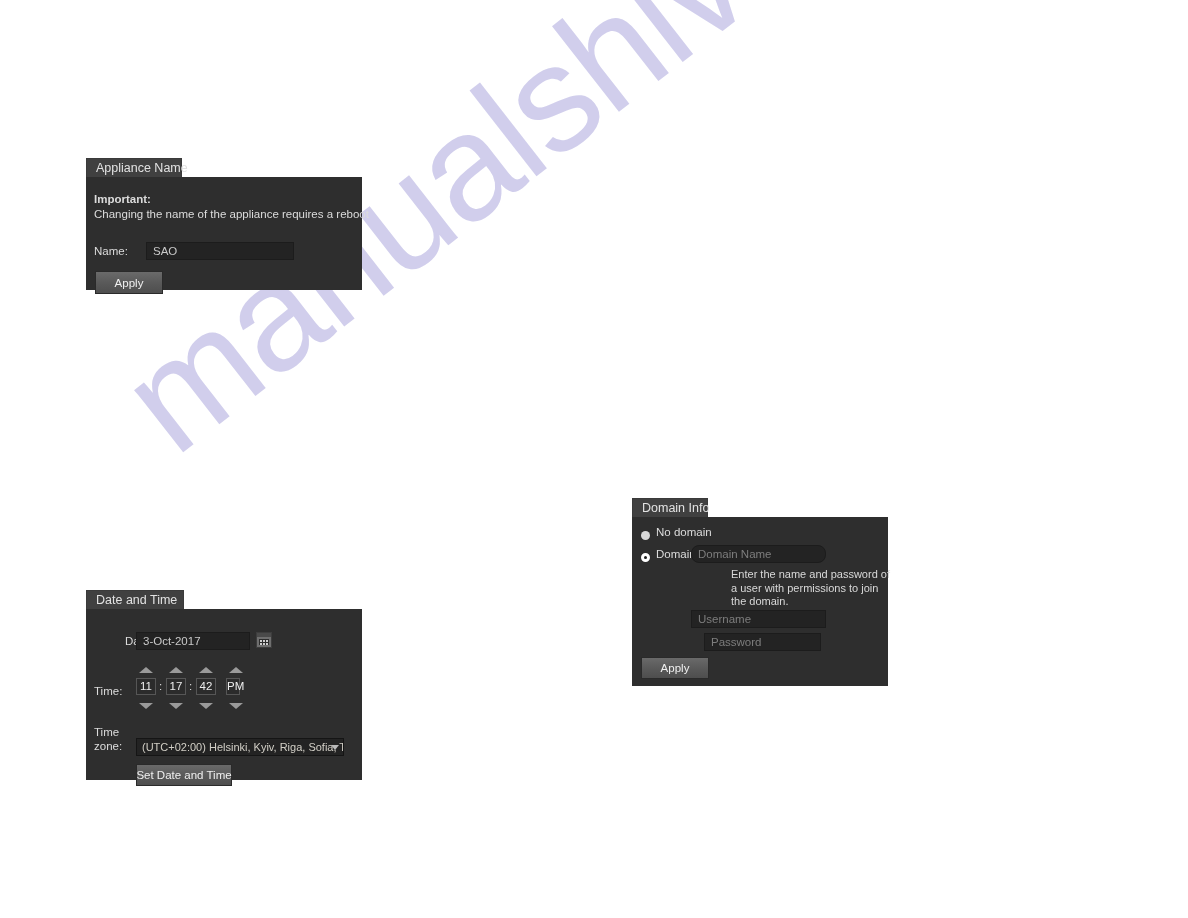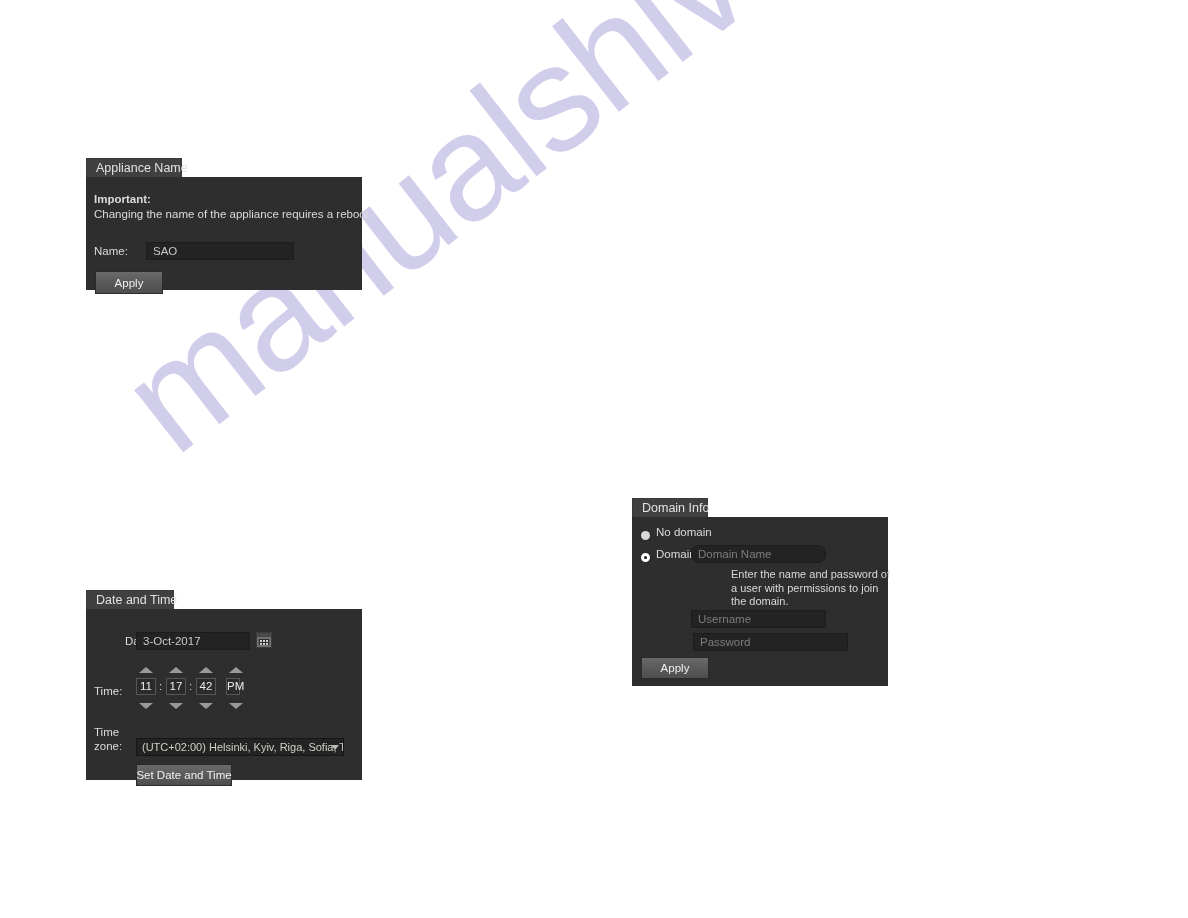--- a/index.html
+++ b/index.html
@@ -110,21 +110,21 @@
     cursor: default;
   }
 
   
   #panel-appliance { left: 86px; top: 158px; width: 276px; height: 132px; }
   #panel-appliance .panel-tab { width: 96px; }
   #panel-appliance .panel-body { top: 19px; width: 276px; height: 113px; }
 
   
   #panel-datetime { left: 86px; top: 590px; width: 276px; height: 190px; }
-  #panel-datetime .panel-tab { width: 88px; }
+  #panel-datetime .panel-tab { width: 98px; }
   #panel-datetime .panel-body { top: 19px; width: 276px; height: 171px; }
 
   .cal-icon {
     position: absolute;
     width: 16px;
     height: 16px;
     background: #6f6f6f;
     border: 1px solid #3d3d3d;
     box-sizing: border-box;
   }
@@ -300,17 +300,17 @@
 
     <div class="radio on" style="left:9px; top:36px;"></div>
     <div class="lbl" style="left:24px; top:31px;">Domain:</div>
     <div class="txtfield ph" style="left:59px; top:28px; width:135px; height:18px;border-radius:8px;">Domain Name</div>
 
     <div class="helptext" style="left:59px; top:51px;">Enter the name and password of</div>
     <div class="helptext" style="left:59px; top:64.5px;">a user with permissions to join</div>
     <div class="helptext" style="left:59px; top:78px;">the domain.</div>
 
     <div class="txtfield ph" style="left:59px; top:93px; width:135px; height:18px;">Username</div>
-    <div class="txtfield ph" style="left:61px; top:116px; width:155px; height:18px;">Password</div>
+    <div class="txtfield ph" style="left:72px; top:116px; width:117px; height:18px;">Password</div>
 
     <div class="btn" style="left:9px; top:140px; width:68px; height:22px;">Apply</div>
   </div>
 </div>
 
 </body></html>

